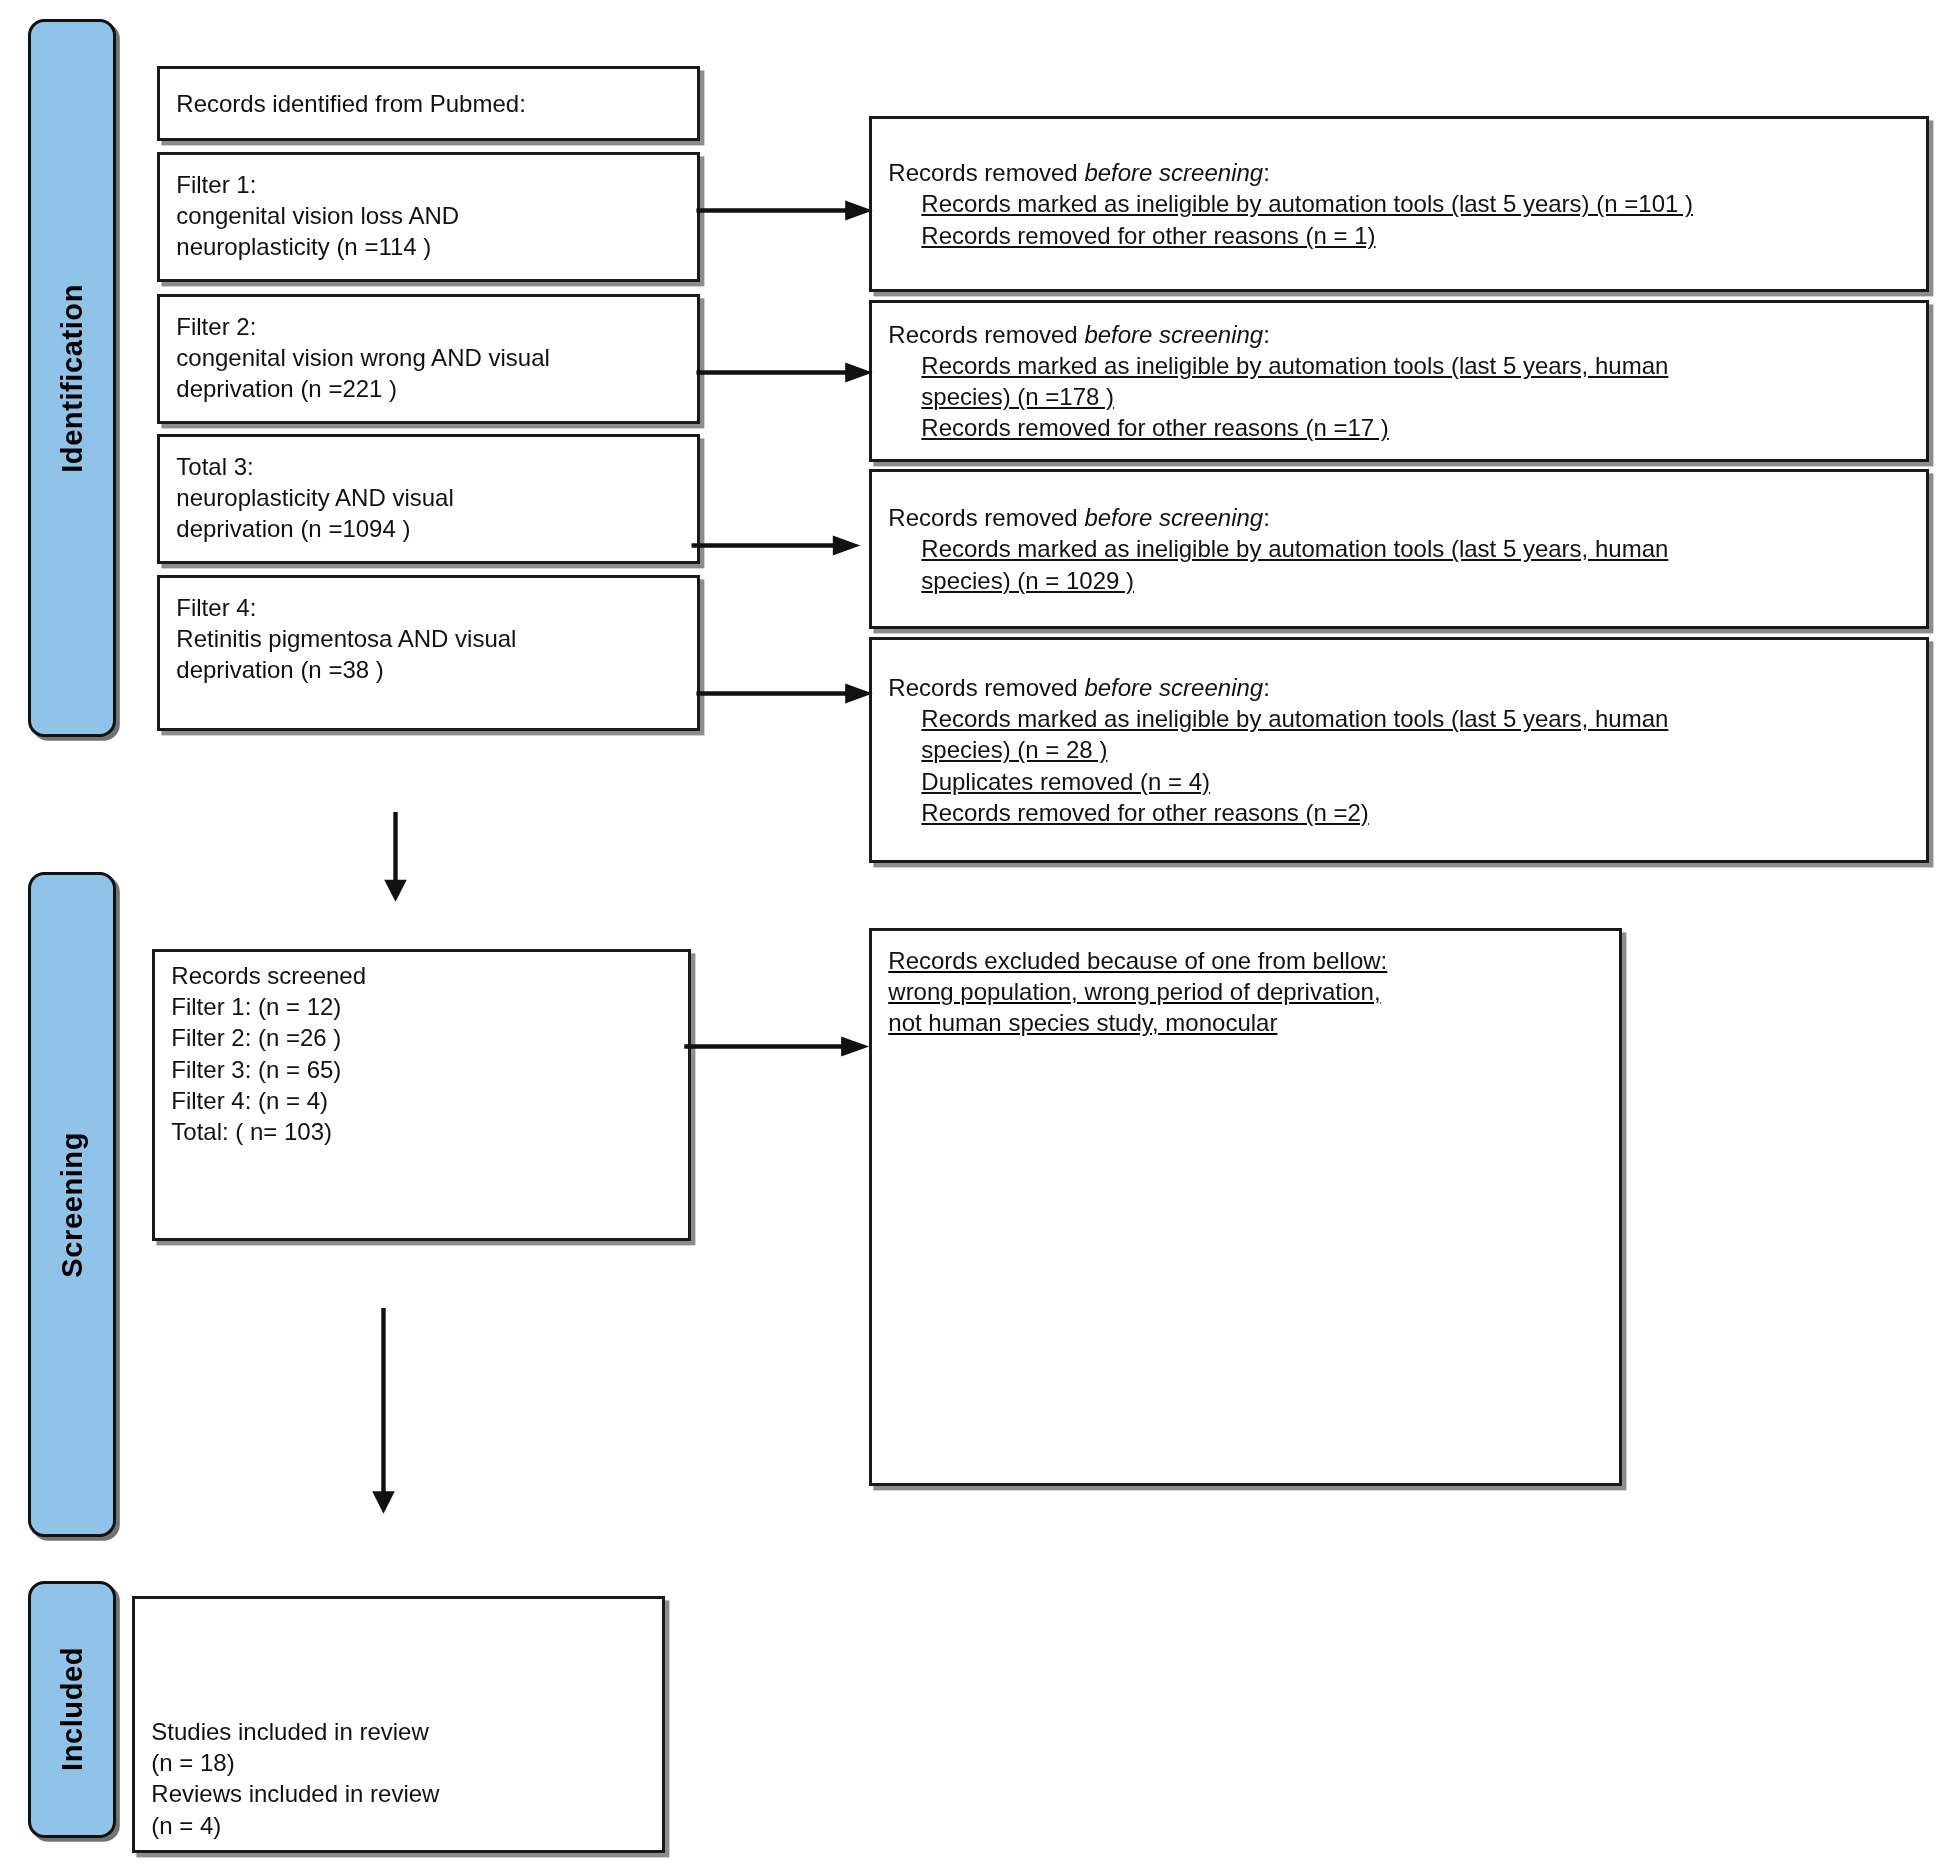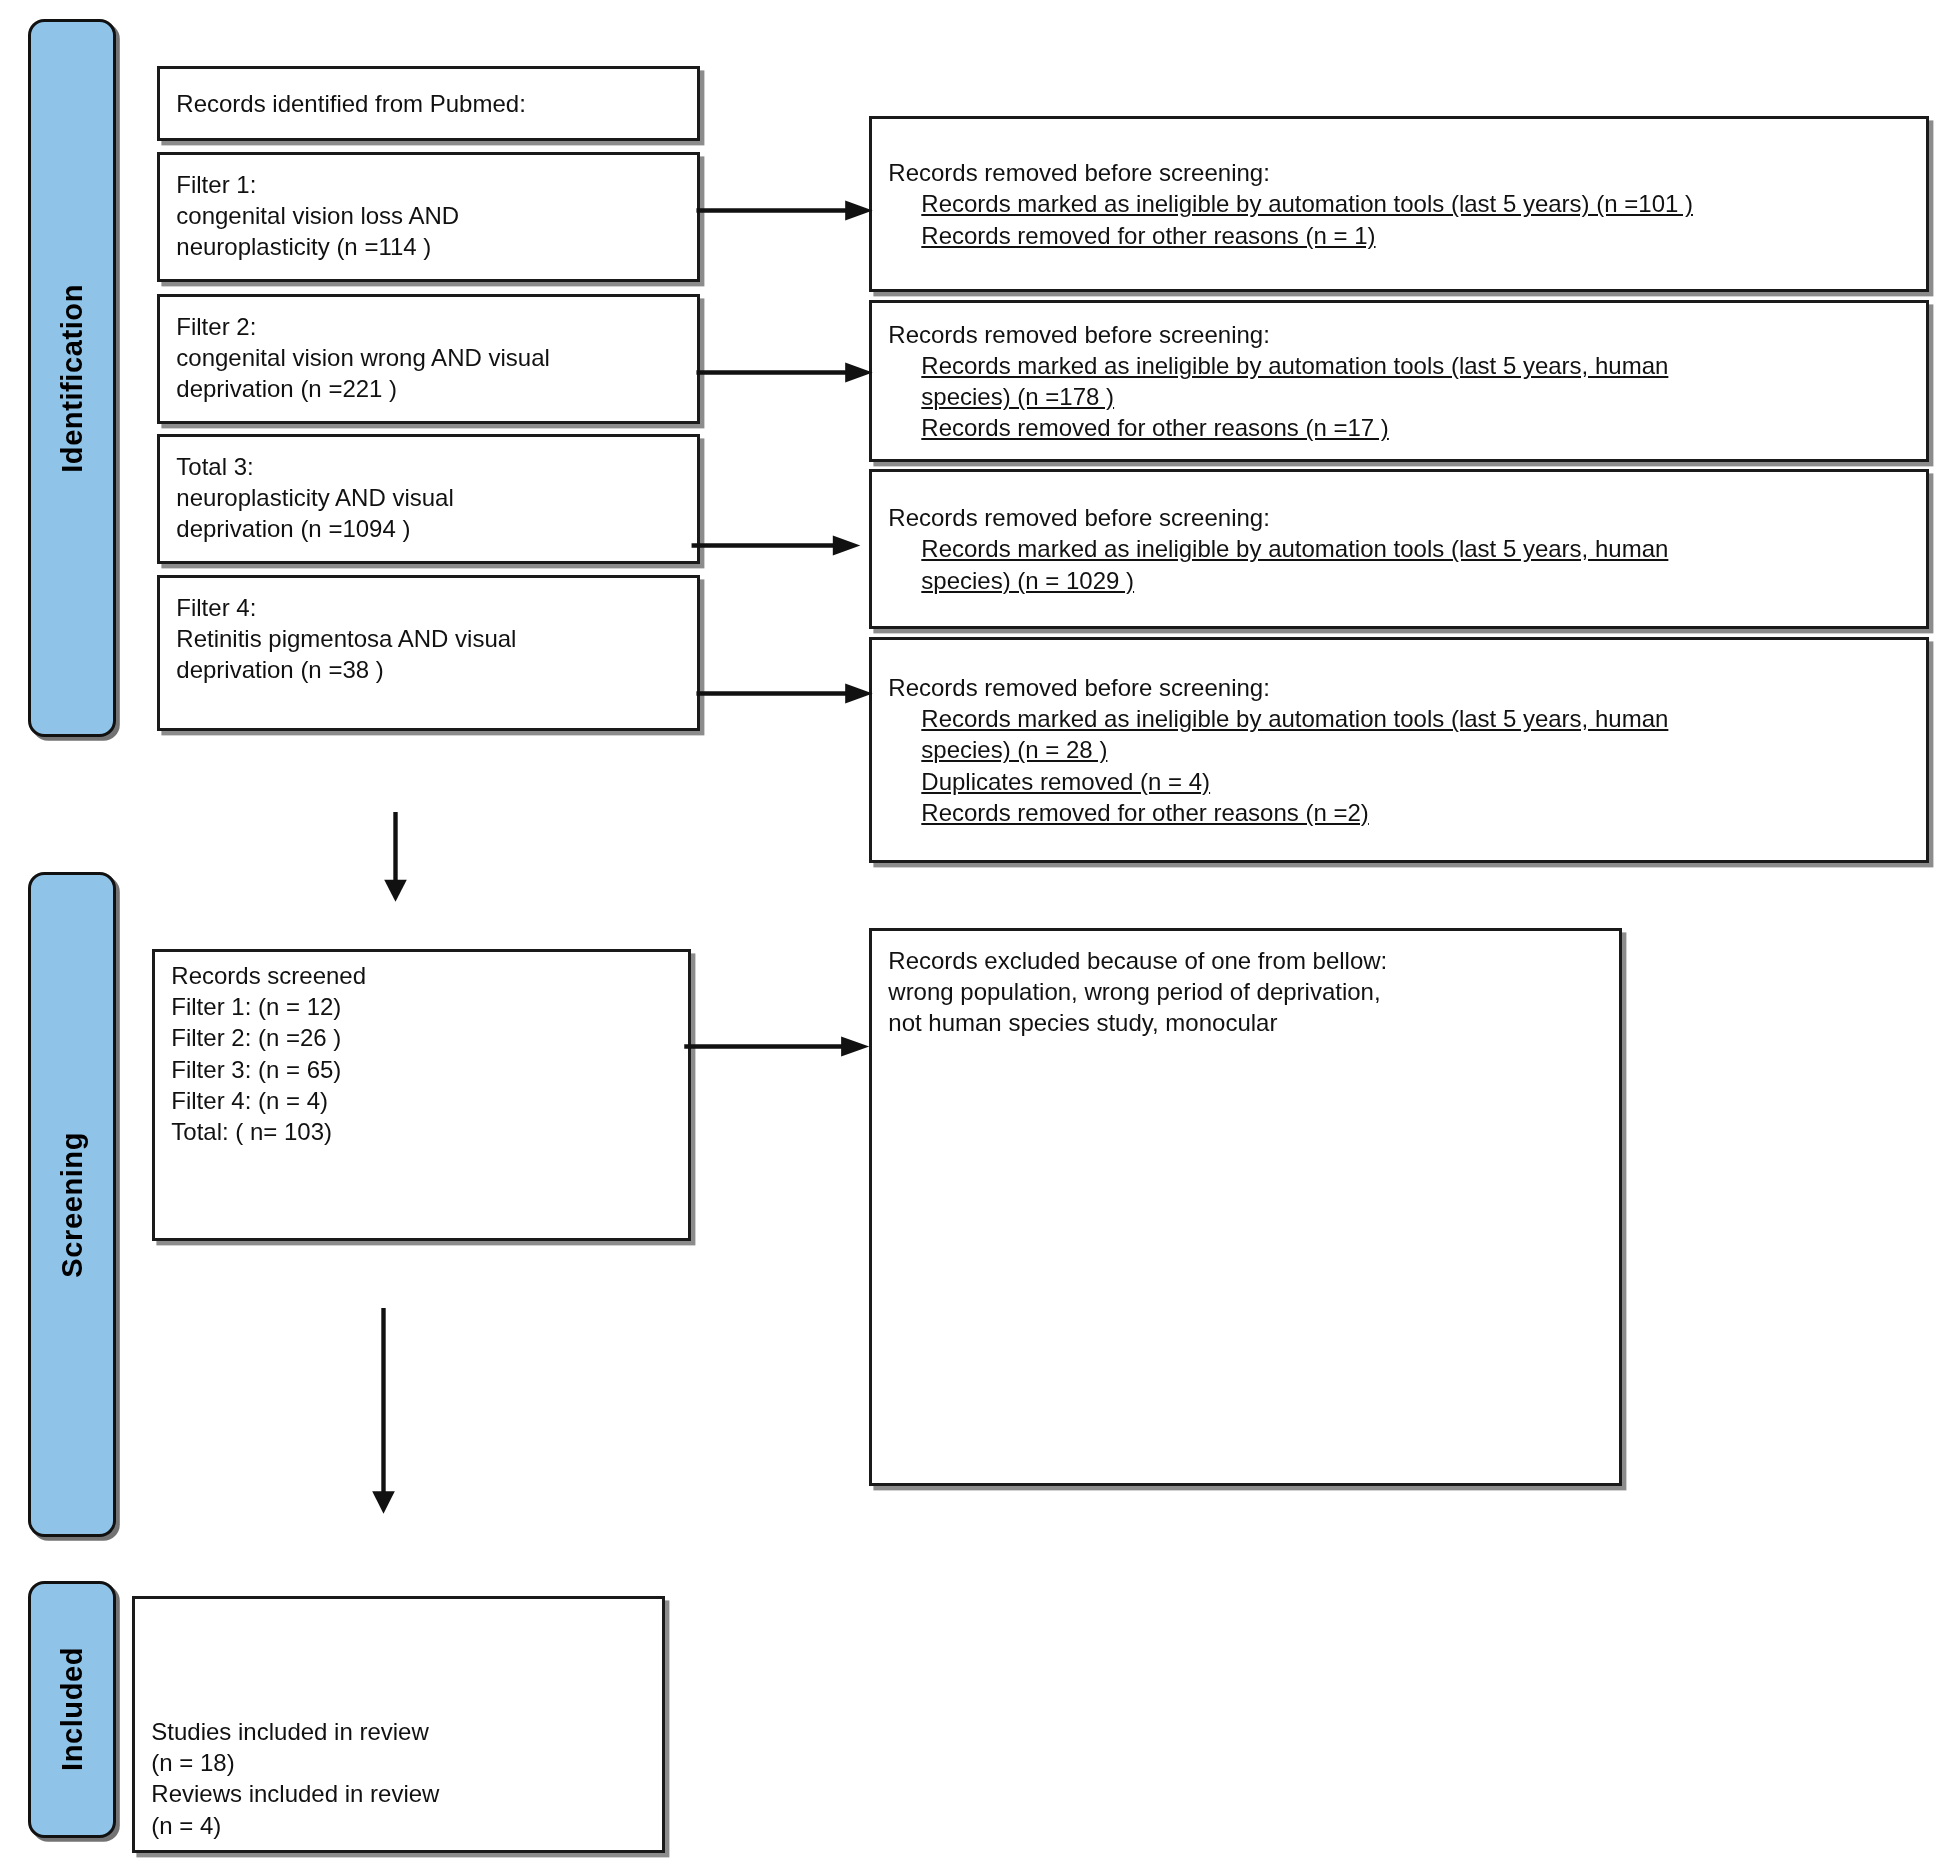--- a/index.html
+++ b/index.html
@@ -36,21 +36,21 @@
     box-sizing:border-box;
     padding:14px 16.3px;
   }
   .box .line{
     font-size:24px;
     line-height:1.30;
     white-space:pre-wrap;
     color:#111;
   }
   .indent{ padding-left:33px;text-decoration:underline; }
-  .ital{ }
+  .ital{ font-style:italic; }
   .vcenter{ display:flex; flex-direction:column; justify-content:center; height:100%; }
   .arrow-h{ position:absolute; }
   .arrow-v{ position:absolute; }
   svg{display:block;}
 </style>
 </head>
 <body>
 
 <div id="canvas">
 
@@ -133,21 +133,21 @@
 
   <div class="box" style="left:152px;top:949px;width:539px;height:292px;padding-top:8px;">
     <div class="line">Records screened</div>
     <div class="line">Filter 1: (n = 12)</div>
     <div class="line">Filter 2: (n =26 )</div>
     <div class="line">Filter 3: (n = 65)</div>
     <div class="line">Filter 4: (n = 4)</div>
     <div class="line">Total: ( n= 103)</div>
   </div>
 
-  <div class="box" style="left:869px;top:928px;width:753px;height:558px;">
+  <div class="box" style="left:869px;top:928px;width:753px;height:558px;text-decoration:underline;">
     <div class="line">Records excluded because of one from bellow:</div>
     <div class="line">wrong population, wrong period of deprivation,</div>
     <div class="line">not human species study, monocular</div>
   </div>
 
   <div class="box" style="left:132px;top:1596px;width:533px;height:257px;padding-top:117px;">
     <div class="line">Studies included in review</div>
     <div class="line">(n = 18)</div>
     <div class="line">Reviews included in review</div>
     <div class="line">(n = 4)</div>

